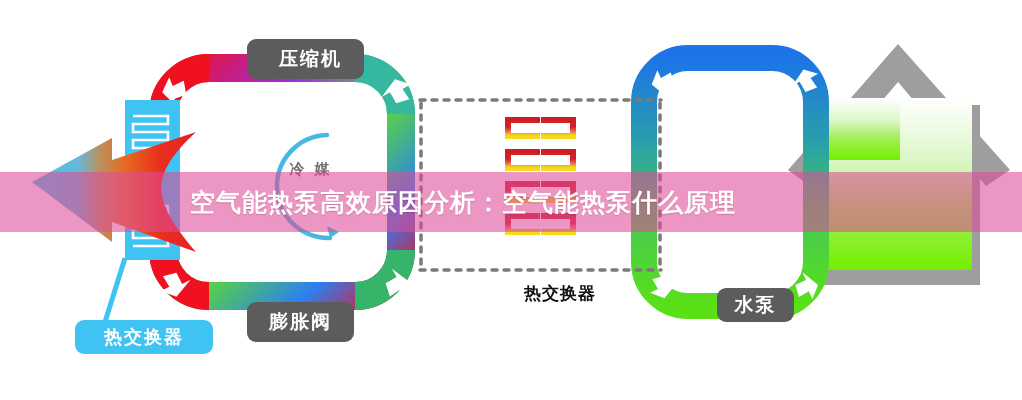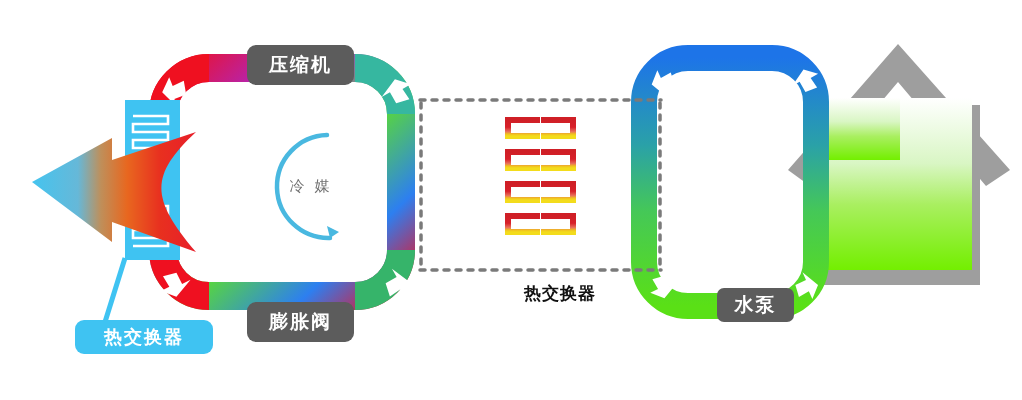--- a/index.html
+++ b/index.html
@@ -29,26 +29,26 @@
   }
 
   
   .lbl{position:absolute;display:flex;align-items:center;justify-content:center;
        white-space:nowrap;font-weight:bold;}
   .lbl-dark{background:#5c5c5c;color:#ffffff;border-radius:9px;font-size:19px;letter-spacing:2px;}
   .lbl-blue{background:#3fc3f2;color:#ffffff;border-radius:9px;font-size:18px;letter-spacing:2px;}
   .lbl-plain{color:#111111;font-size:17px;letter-spacing:1px;}
   .lbl-soft{color:#6f6f6f;font-size:15px;letter-spacing:3px;font-weight:normal;}
 
-  #lbl-compressor{left:247px;top:45px;width:107px;height:40px;}
+  #lbl-compressor{left:247px;top:39px;width:107px;height:40px;padding-left:10px;}
   #lbl-expansion {left:247px;top:281px;width:107px;height:40px;margin-top:21px;}
-  #lbl-pump      {left:717px;top:288px;width:77px;height:34px;border-radius:7px;}
+  #lbl-pump      {left:717px;top:288px;width:77px;height:34px;}
   #lbl-hx-left   {left:75px;top:320px;width:138px;height:34px;}
   #lbl-hx-mid    {left:505px;top:280px;width:110px;height:26px;}
-  #lbl-refrig    {left:270px;top:175px;width:82px;height:22px;}
+  #lbl-refrig    {left:270px;top:158px;width:82px;height:22px;font-weight:bold;}
 </style>
 </head>
 <body>
 
 <div id="stage">
 
   <svg id="diagram" viewBox="0 0 1022 400">
     <defs>
 
       <linearGradient id="gTop" x1="0" y1="0" x2="1" y2="0">
@@ -221,14 +221,17 @@
   <div class="lbl lbl-dark" id="lbl-expansion">膨胀阀</div>
 
   <div class="lbl lbl-dark" id="lbl-pump">水泵</div>
 
   <div class="lbl lbl-blue" id="lbl-hx-left">热交换器</div>
 
   <div class="lbl lbl-plain" id="lbl-hx-mid">热交换器</div>
 
   <div class="lbl lbl-soft" id="lbl-refrig">冷 媒</div>
 
+  <div class="banner">
+    <div class="banner-title">空气能热泵高效原因分析：空气能热泵什么原理</div>
+  </div>
 
 </div>
 
 </body></html>

